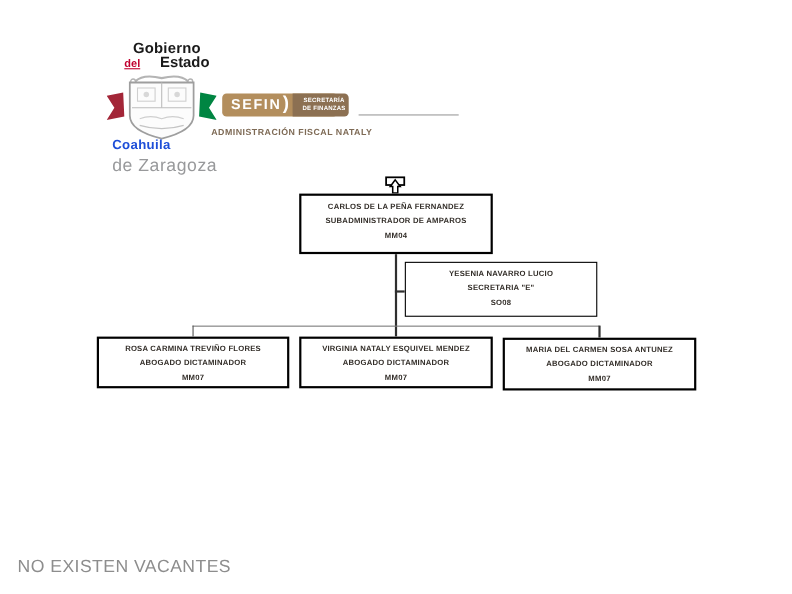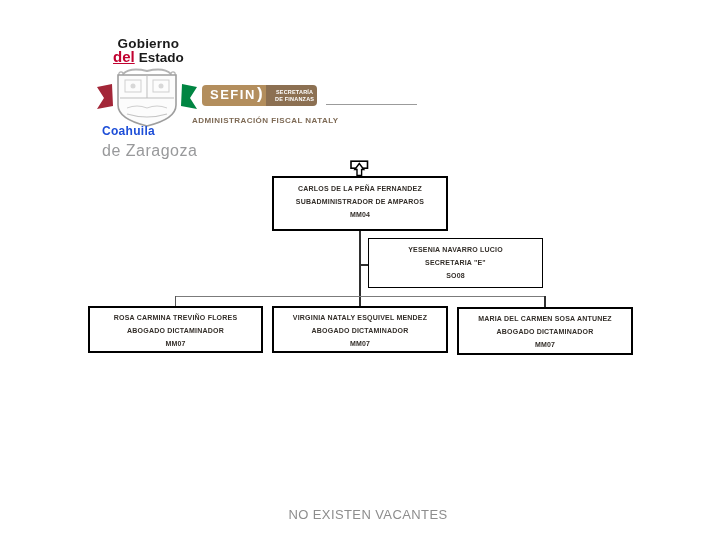--- a/index.html
+++ b/index.html
@@ -12,21 +12,21 @@
     overflow: hidden;
     margin: 0 auto;
   }
 
   
   #logo { position: absolute; left: 4px; top: 0; width: 430px; height: 165px; text-align: center; }
 
   .gob-block { position: absolute; left: 109px; top: 37px; line-height: 13px; }
   .gob-line1 { font-size: 13.5px; font-weight: bold; color: #1a1a1a; letter-spacing: 0.2px; }
   .gob-line2 { font-size: 13.5px; font-weight: bold; color: #1a1a1a; }
-  .gob-del { font-size: 15px; font-weight: bold; color: #c10230; text-decoration: underline; margin-right: 4px; }
+  .gob-del { font-size: 10px; font-weight: bold; color: #c10230; text-decoration: underline; margin-right: 18px; }
 
   .shield-svg { position: absolute; left: 93px; top: 64px; }
 
   .coahuila { position: absolute; left: 98px; top: 124px; font-size: 12px; font-weight: bold; color: #1d4ed8; letter-spacing: 0.3px; }
   .zaragoza { position: absolute; left: 98px; top: 142px; font-size: 16px; color: #98999b; letter-spacing: 0.5px; }
 
   .sefin-badge { position: absolute; left: 198px; top: 85px; width: 105px; height: 21px; border-radius: 4px; background: #b38e5d; }
   .sefin-name { position: absolute; left: 8px; top: 2px; font-size: 13px; font-weight: bold; color: #ffffff; letter-spacing: 1.5px; }
   .sefin-brown { position: absolute; left: 64px; top: 0; width: 51px; height: 21px; background: #8c7052; border-radius: 0 4px 4px 0; }
   .sefin-chevron { position: absolute; left: 55px; top: -1px; font-size: 17px; font-weight: bold; color: #ffffff; z-index: 2; }
@@ -59,22 +59,22 @@
   .conn-stub-sec { left: 359px; top: 264px; width: 9px;  height: 1.5px; background: #2f2f2f; }
   .conn-h        { left: 175px; top: 296px; width: 370px; height: 1.2px; background: #7b7b7b; }
   .conn-stub-l   { left: 175px; top: 296px; width: 1.2px; height: 10px; background: #555555; }
   .conn-stub-r   { left: 544px; top: 296px; width: 1.5px; height: 11px; background: #2f2f2f; }
 
   .cont-arrow { position: absolute; left: 349px; top: 160px; z-index: 2; }
 
   
   .footer-note {
     position: absolute; left: 16px; right: 0; top: 507px;
-    text-align: center;
-    font-size: 13px; color: #8d8d8d; letter-spacing: 0.4px;
+    text-align: left;
+    font-size: 16px; color: #8d8d8d; letter-spacing: 0.4px;
   }
 </style>
 </head>
 <body>
 
 <div id="canvas">
 
   <div id="logo">
 
     <div class="gob-block">

